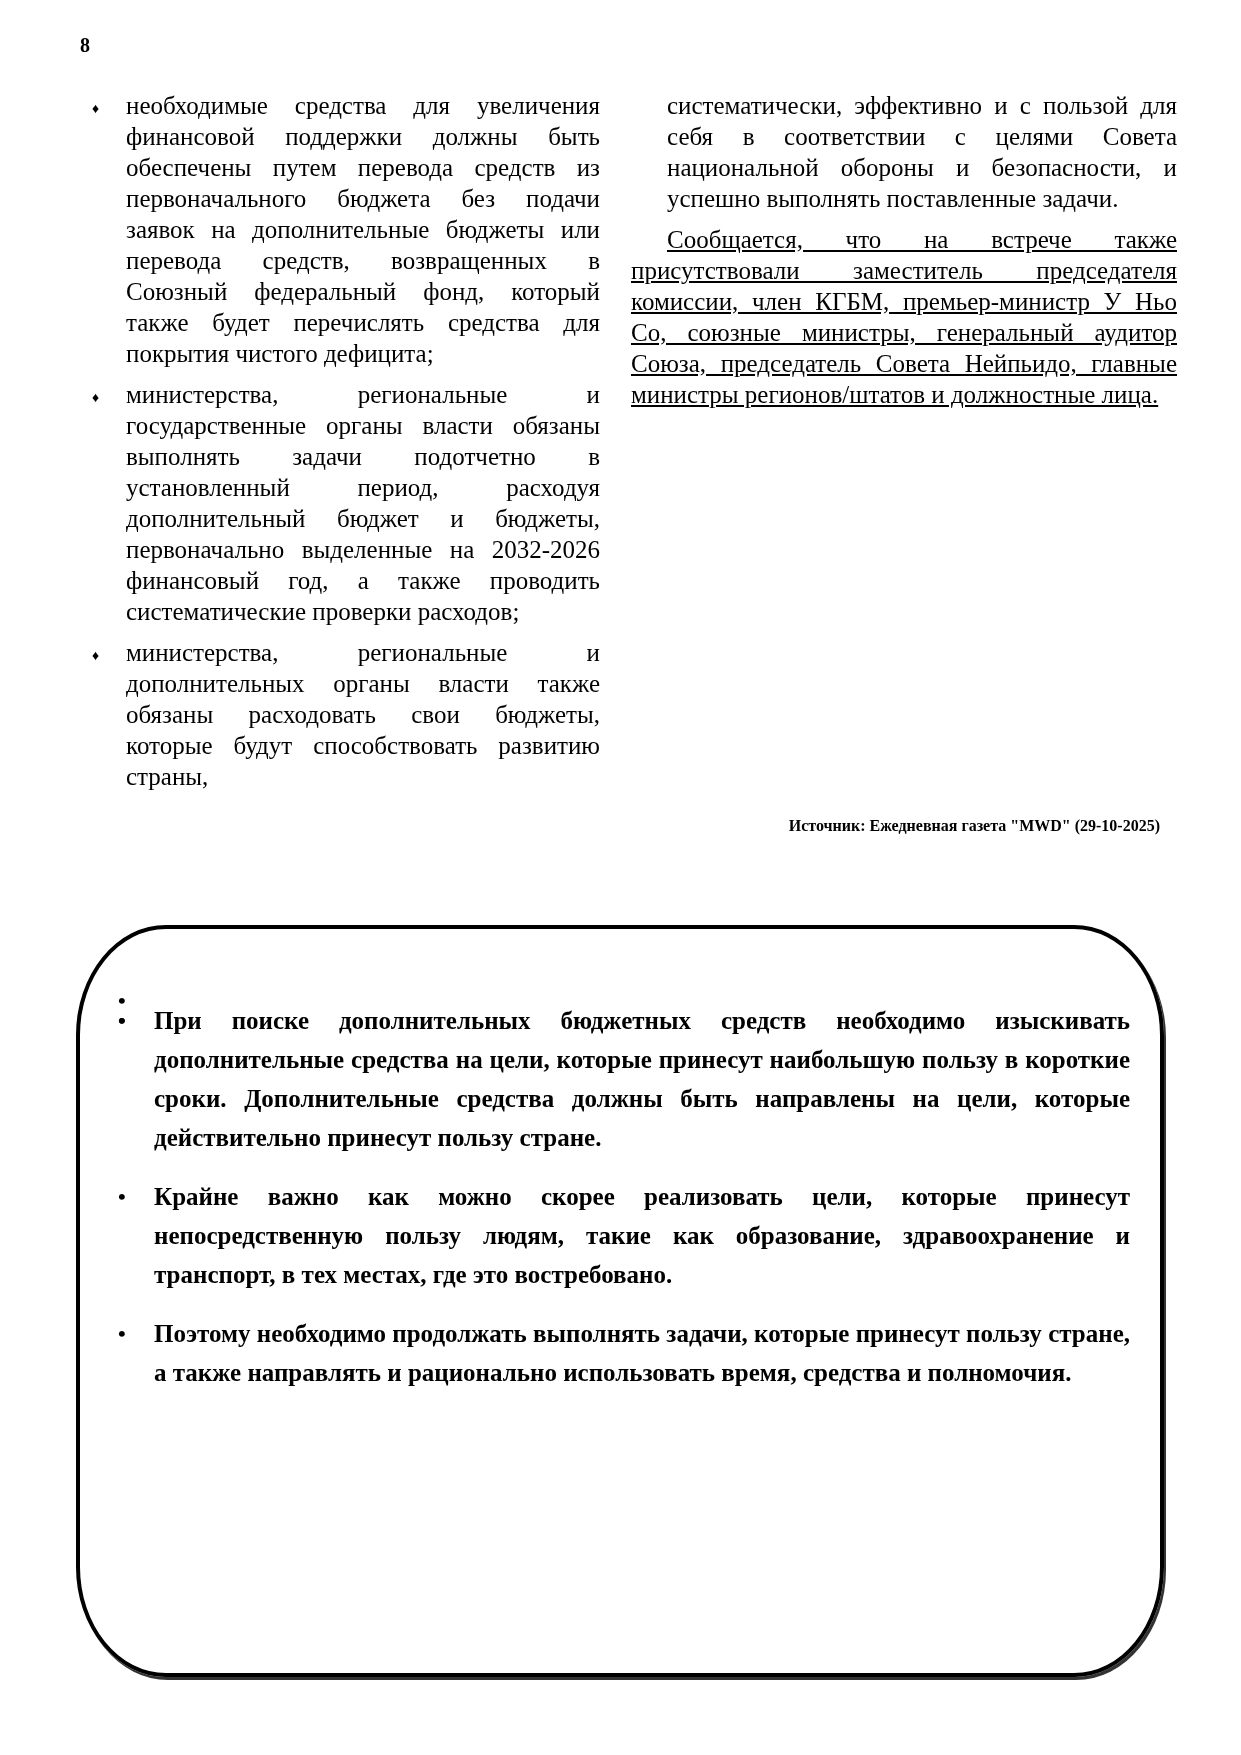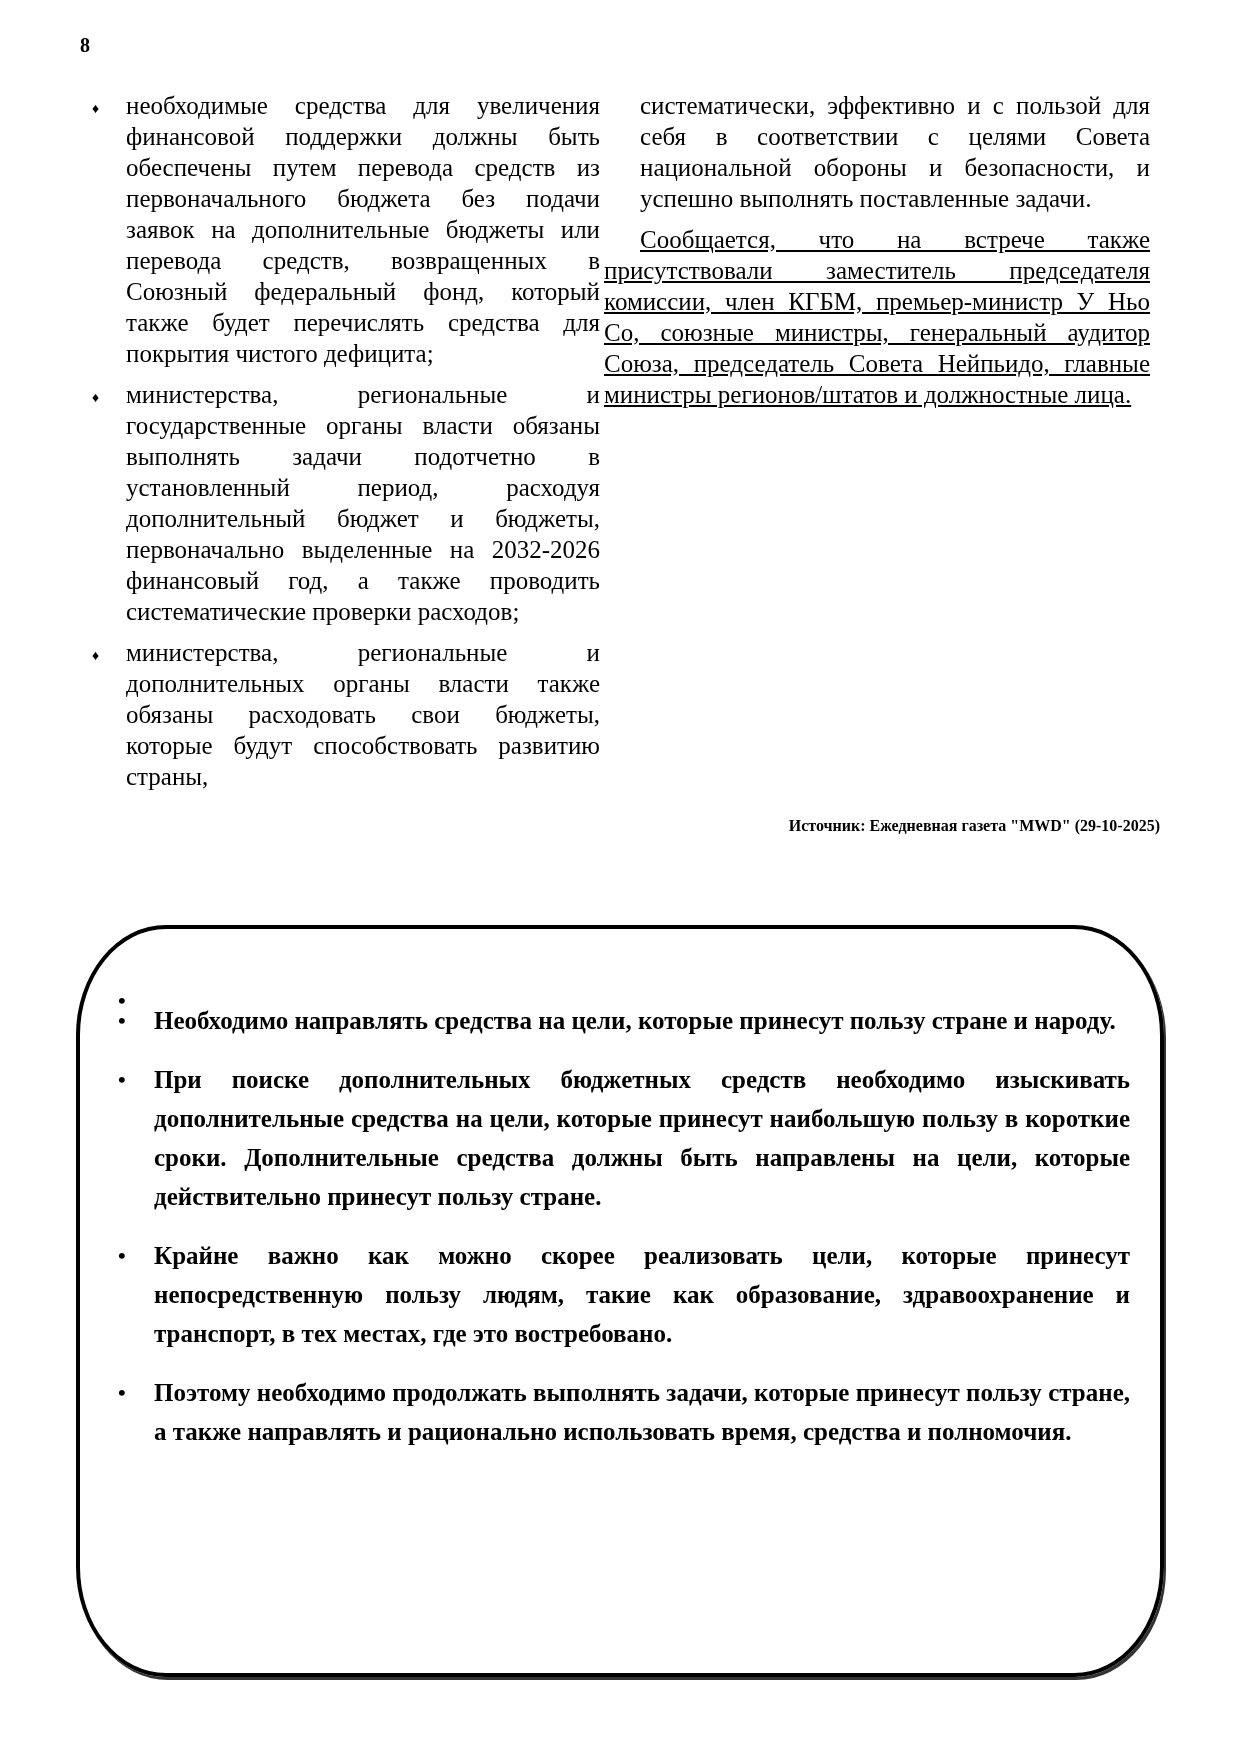--- a/index.html
+++ b/index.html
@@ -69,35 +69,34 @@
       <span class="diamond">♦</span>
       <span>министерства, региональные и государственные органы власти обязаны выполнять задачи подотчетно в установленный период, расходуя дополнительный бюджет и бюджеты, первоначально выделенные на 2032-2026 финансовый год, а также проводить систематические проверки расходов;</span>
     </li>
     <li>
       <span class="diamond">♦</span>
       <span>министерства, региональные и дополнительных органы власти также обязаны расходовать свои бюджеты, которые будут способствовать развитию страны,</span>
     </li>
   </ul>
 </div>
 
-<div class="col col-right" style="left:604px; width:546px;">
+<div class="col col-right" style="left:631px; width:546px;">
   <p class="para cont">систематически, эффективно и с пользой для себя в соответствии с целями Совета национальной обороны и безопасности, и успешно выполнять поставленные задачи.</p>
   <p class="para indent">Сообщается, что на встрече также присутствовали заместитель председателя комиссии, член КГБМ, премьер-министр У Ньо Со, союзные министры, генеральный аудитор Союза, председатель Совета Нейпьидо, главные министры регионов/штатов и должностные лица.</p>
 </div>
 
 <div class="source">Источник: Ежедневная газета "MWD" (29-10-2025)</div>
 
 <div class="summary-box">
   <ul>
     <li>
       <span class="dot">•</span>
     </li>
     <li>
       <span class="dot">•</span>
-      <span>Необходимо направлять средства на цели, которые принесут пользу стране и народу.</span>
     </li>
     <li>
       <span class="dot">•</span>
       <span>При поиске дополнительных бюджетных средств необходимо изыскивать дополнительные средства на цели, которые принесут наибольшую пользу в короткие сроки. Дополнительные средства должны быть направлены на цели, которые действительно принесут пользу стране.</span>
     </li>
     <li>
       <span class="dot">•</span>
       <span>Крайне важно как можно скорее реализовать цели, которые принесут непосредственную пользу людям, такие как образование, здравоохранение и транспорт, в тех местах, где это востребовано.</span>
     </li>
     <li>

